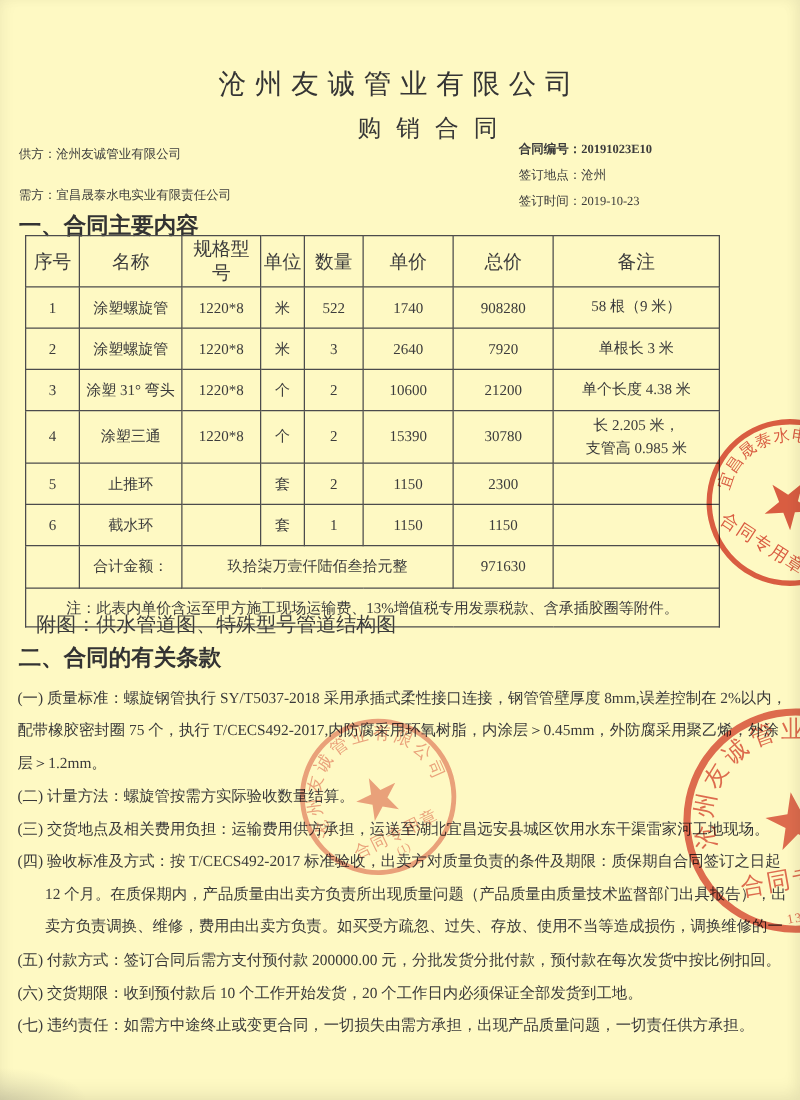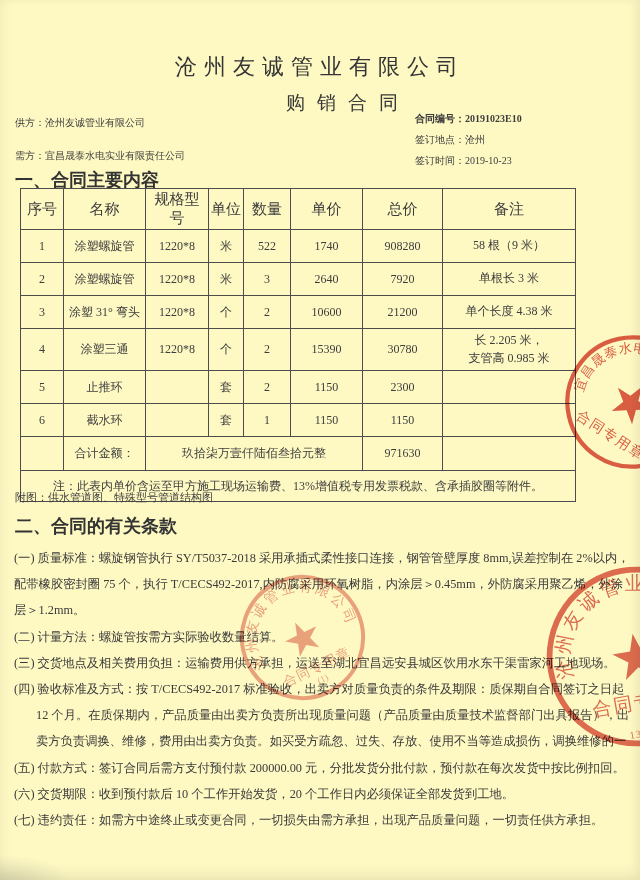--- a/index.html
+++ b/index.html
@@ -21,21 +21,21 @@
   .meta { position:absolute; font-size:10px; white-space:nowrap; }
   .m-supplier { top:116px; left:15px; }
   .m-buyer    { top:149px; left:15px; }
   .m-cno      { top:112px; left:415px;font-weight:bold; }
   .m-place    { top:133px; left:415px;font-family:Liberation Serif, serif; }
   .m-date     { top:154px; left:415px; }
 
   .sec-title { position:absolute; left:15px; font-size:18px; font-weight:bold; color:#333; }
   .s1 { top:168px; }
   .s2 { top:514px;text-align:center; }
-  .attachment { position:absolute; left:15px; top:490px; font-size:11px; }
+  .attachment { position:absolute; left:29px; top:490px; font-size:16px; }
 
   table.items { position:absolute; left:20px; top:188px; width:556px;
     border-collapse:collapse; table-layout:fixed; }
   table.items td, table.items th {
     border:1px solid #4c4c4c; font-weight:normal; font-size:12px;
     text-align:center; vertical-align:middle; padding:1px 2px; color:#3c3c3c;
     overflow:hidden; }
   table.items th { font-size:15px;margin-left:20px; }
   td.remark { white-space:pre-line; line-height:1.45; }
   td.note-cell { text-align:left; padding:4px 6px; font-size:12.3px; height:28px;margin-left:28px; }

